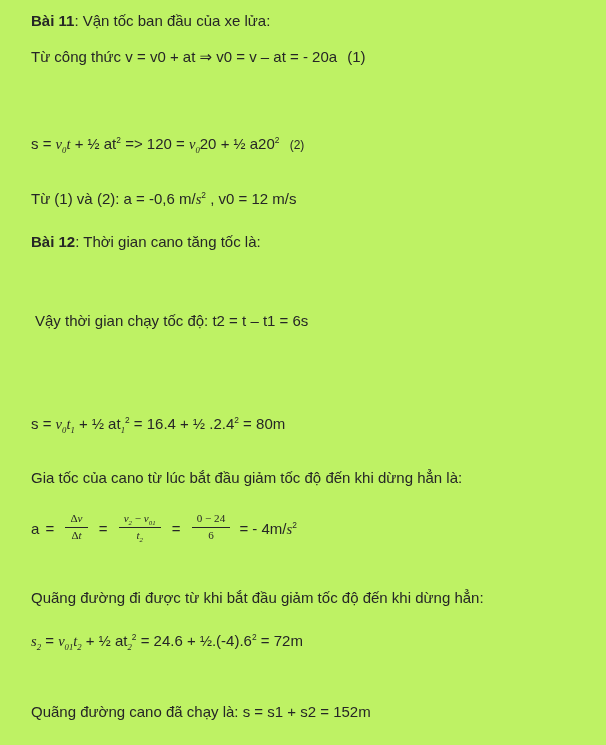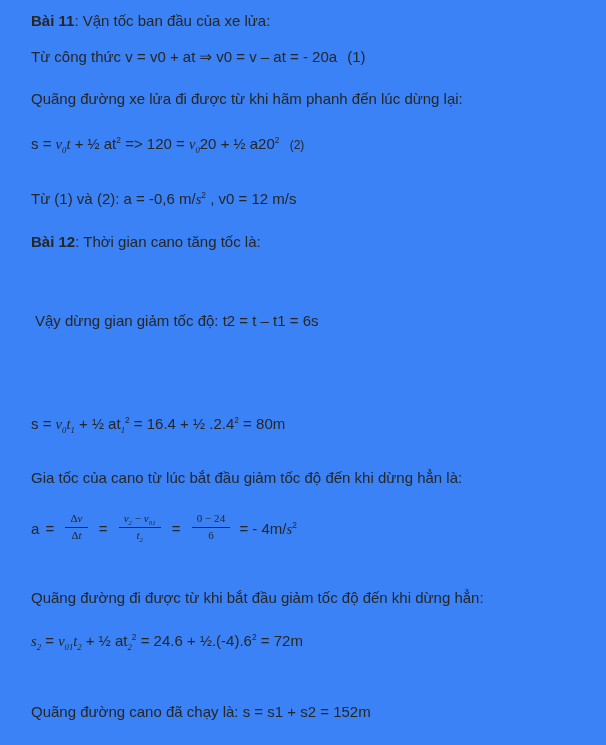--- a/index.html
+++ b/index.html
@@ -11,21 +11,21 @@
     width: 606px;
     height: 745px;
     font-family: "Liberation Sans", sans-serif;
     color: #262626;
     -webkit-font-smoothing: antialiased;
   }
   .page {
     position: relative;
     width: 606px;
     height: 745px;
-    background: #3b82f6;
+    background: #bef264;
     overflow: hidden;
   }
   .line {
     position: absolute;
     left: 31px;
     right: 8px;
     font-size: 15px;
     line-height: 1.25;
     white-space: nowrap;
     color: #262626;
@@ -96,21 +96,20 @@
 <div class="page">
 
   <div class="line" style="top:12px;">
     <span class="bold">Bài 11</span><span>: Vận tốc ban đầu của xe lửa:</span>
   </div>
 
   <div class="line" style="top:48px;">
     <span>Từ công thức v = v0 + at ⇒ v0 = v – at = - 20a</span><span class="tag">(1)</span>
   </div>
 
-  <div class="line" style="top:90px;">Quãng đường xe lửa đi được từ khi hãm phanh đến lúc dừng lại:</div>
 
   <div class="line mathline" style="top:135px;">
     <span>s =</span>
     <span class="var">v</span><sub>0</sub><span class="var">t</span>
     <span>+</span>
     <span class="half">½</span>
     <span>at</span><sup>2</sup>
     <span>=&gt;</span>
     <span>120 =</span>
     <span class="var">v</span><sub>0</sub><span>20</span>
@@ -122,21 +121,21 @@
 
   <div class="line" style="top:190px;">
     <span>Từ (1) và (2): a = -0,6 m/</span><span class="var">s</span><sup class="frac-sup">2</sup><span> , v0 = 12 m/s</span>
   </div>
 
   <div class="line" style="top:233px;">
     <span class="bold">Bài 12</span><span>: Thời gian cano tăng tốc là:</span>
   </div>
 
 
-  <div class="line indent" style="top:312px;">Vậy dừng gian giảm tốc độ: t2 = t – t1 = 6s</div>
+  <div class="line indent" style="top:312px;">Vậy thời gian chạy tốc độ: t2 = t – t1 = 6s</div>
 
 
   <div class="line mathline" style="top:398px;margin-top:17px;">
     <span>s =</span>
     <span class="var">v</span><sub>0</sub><span class="var">t</span><sub>1</sub>
     <span>+</span>
     <span class="half">½</span>
     <span>at</span><sub>1</sub><sup>2</sup>
     <span>= 16.4 +</span>
     <span class="half">½</span>

